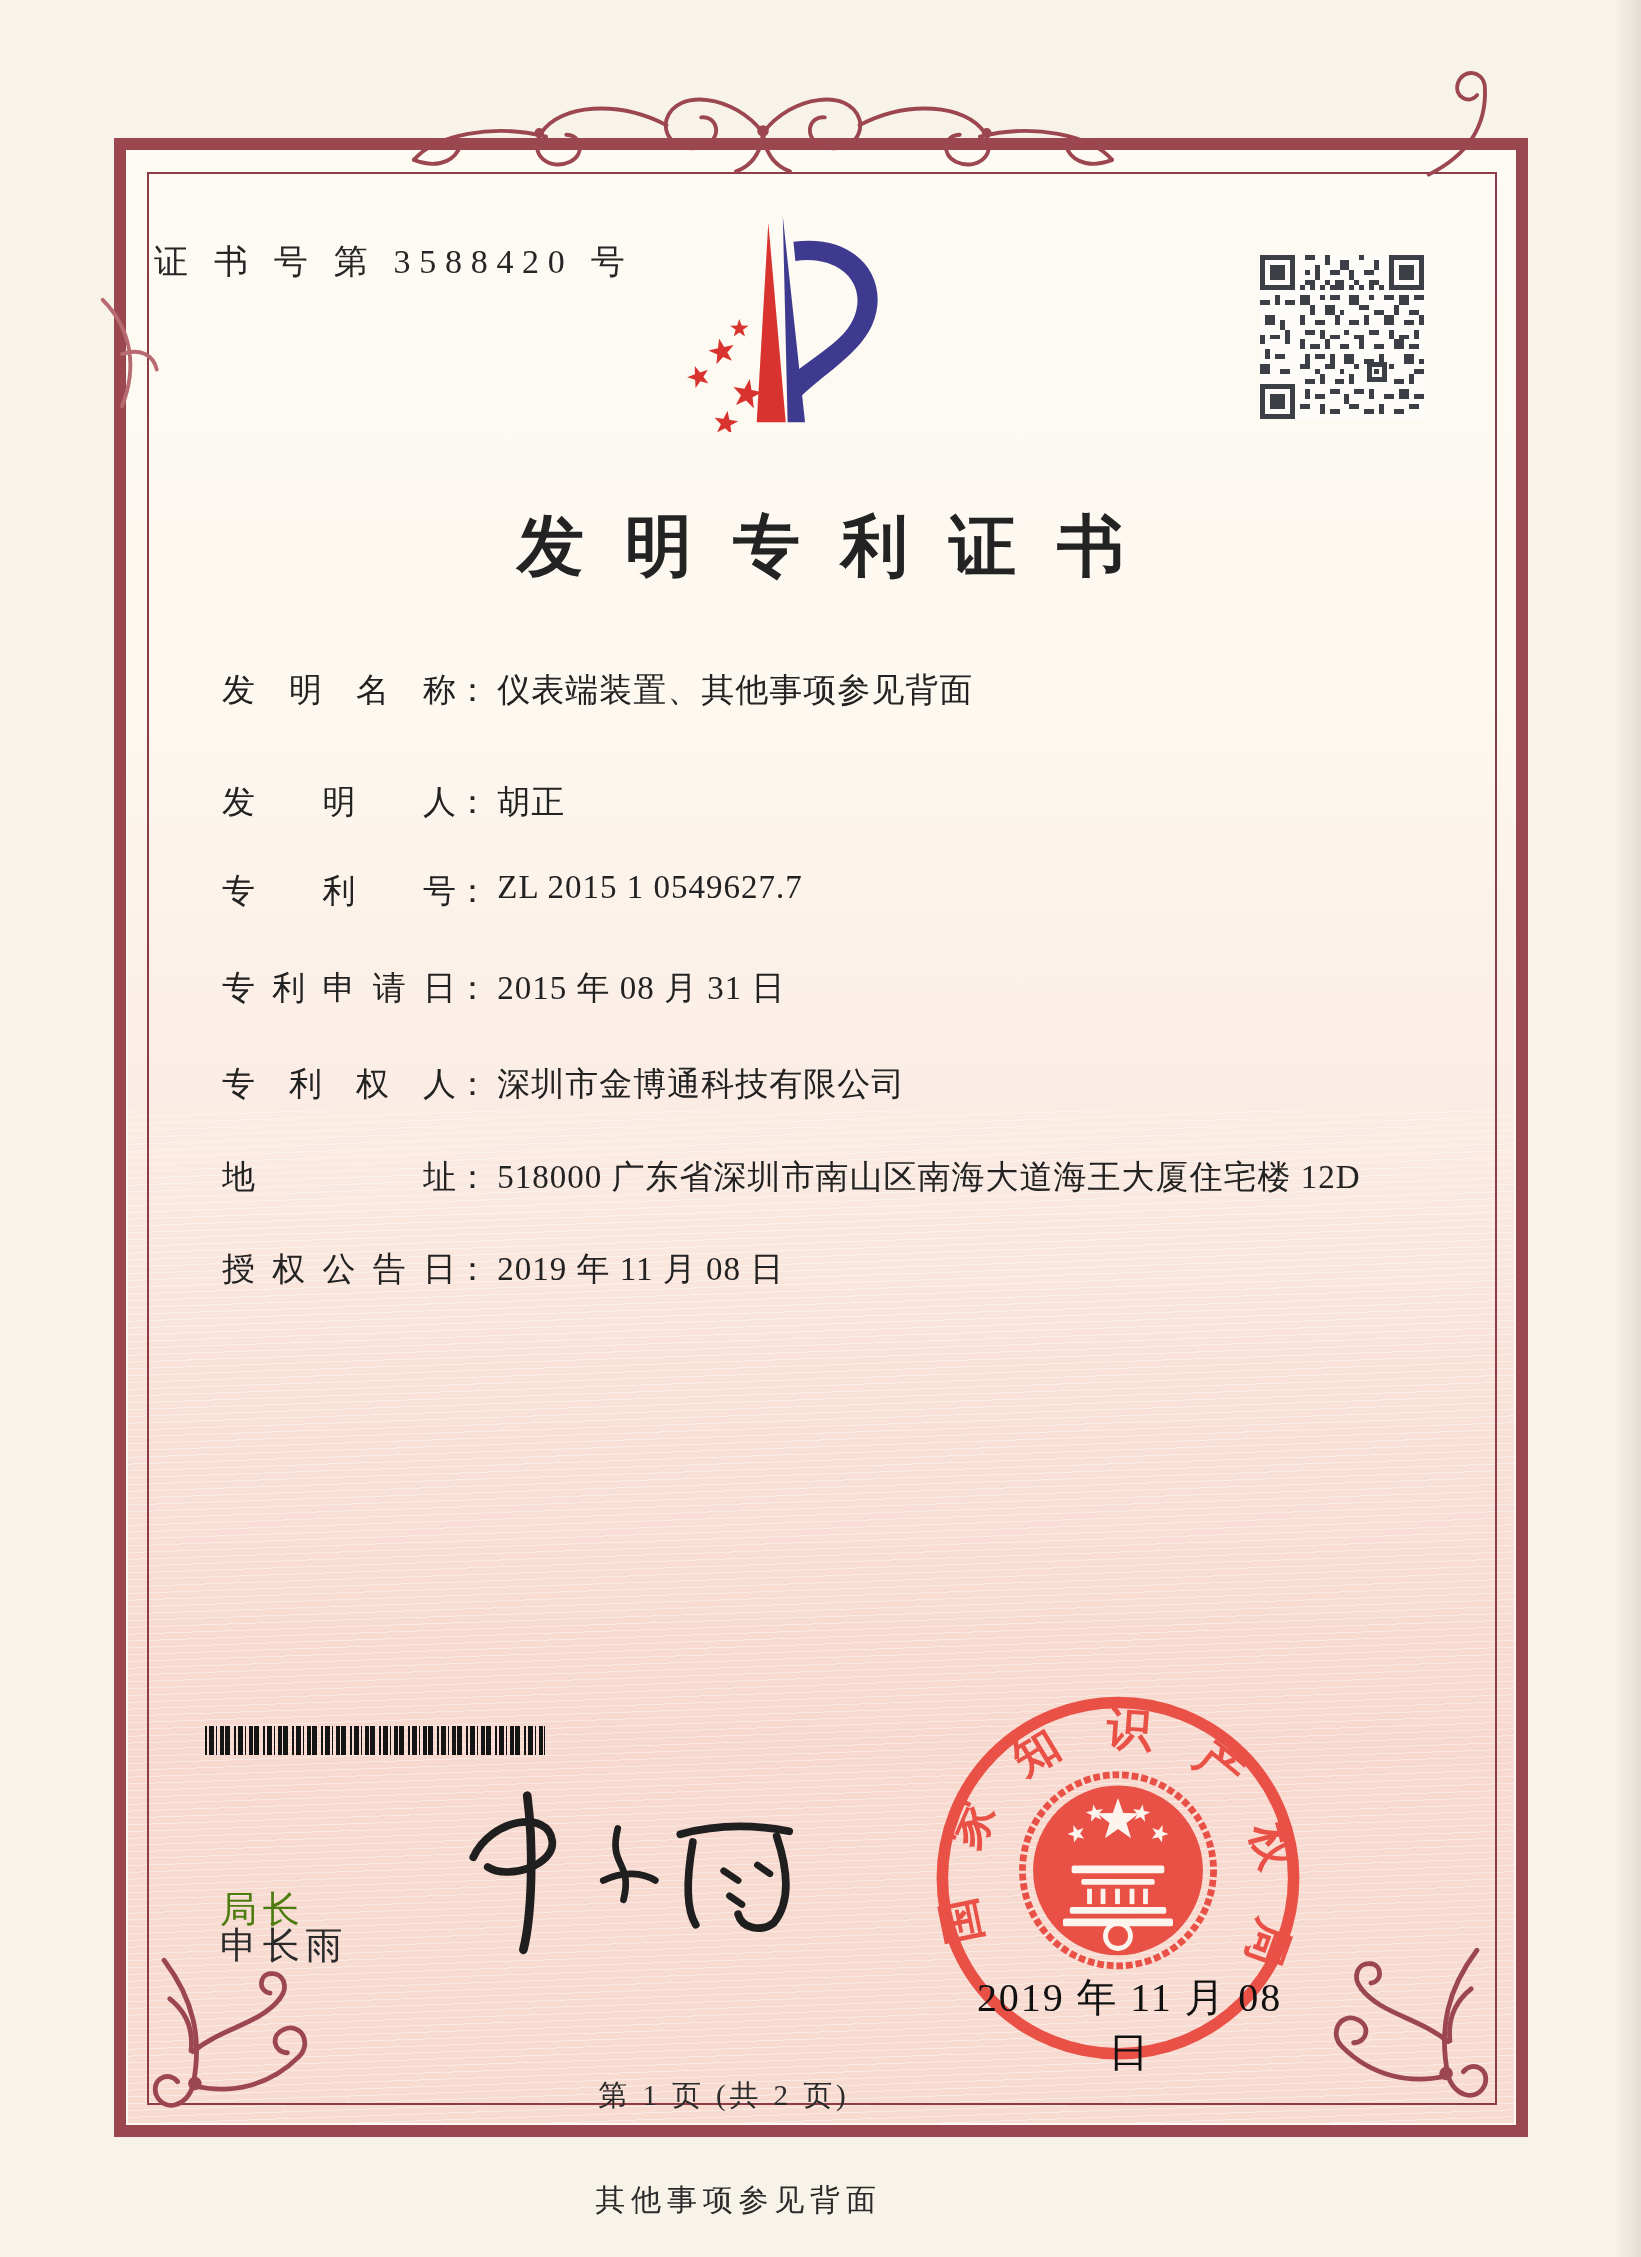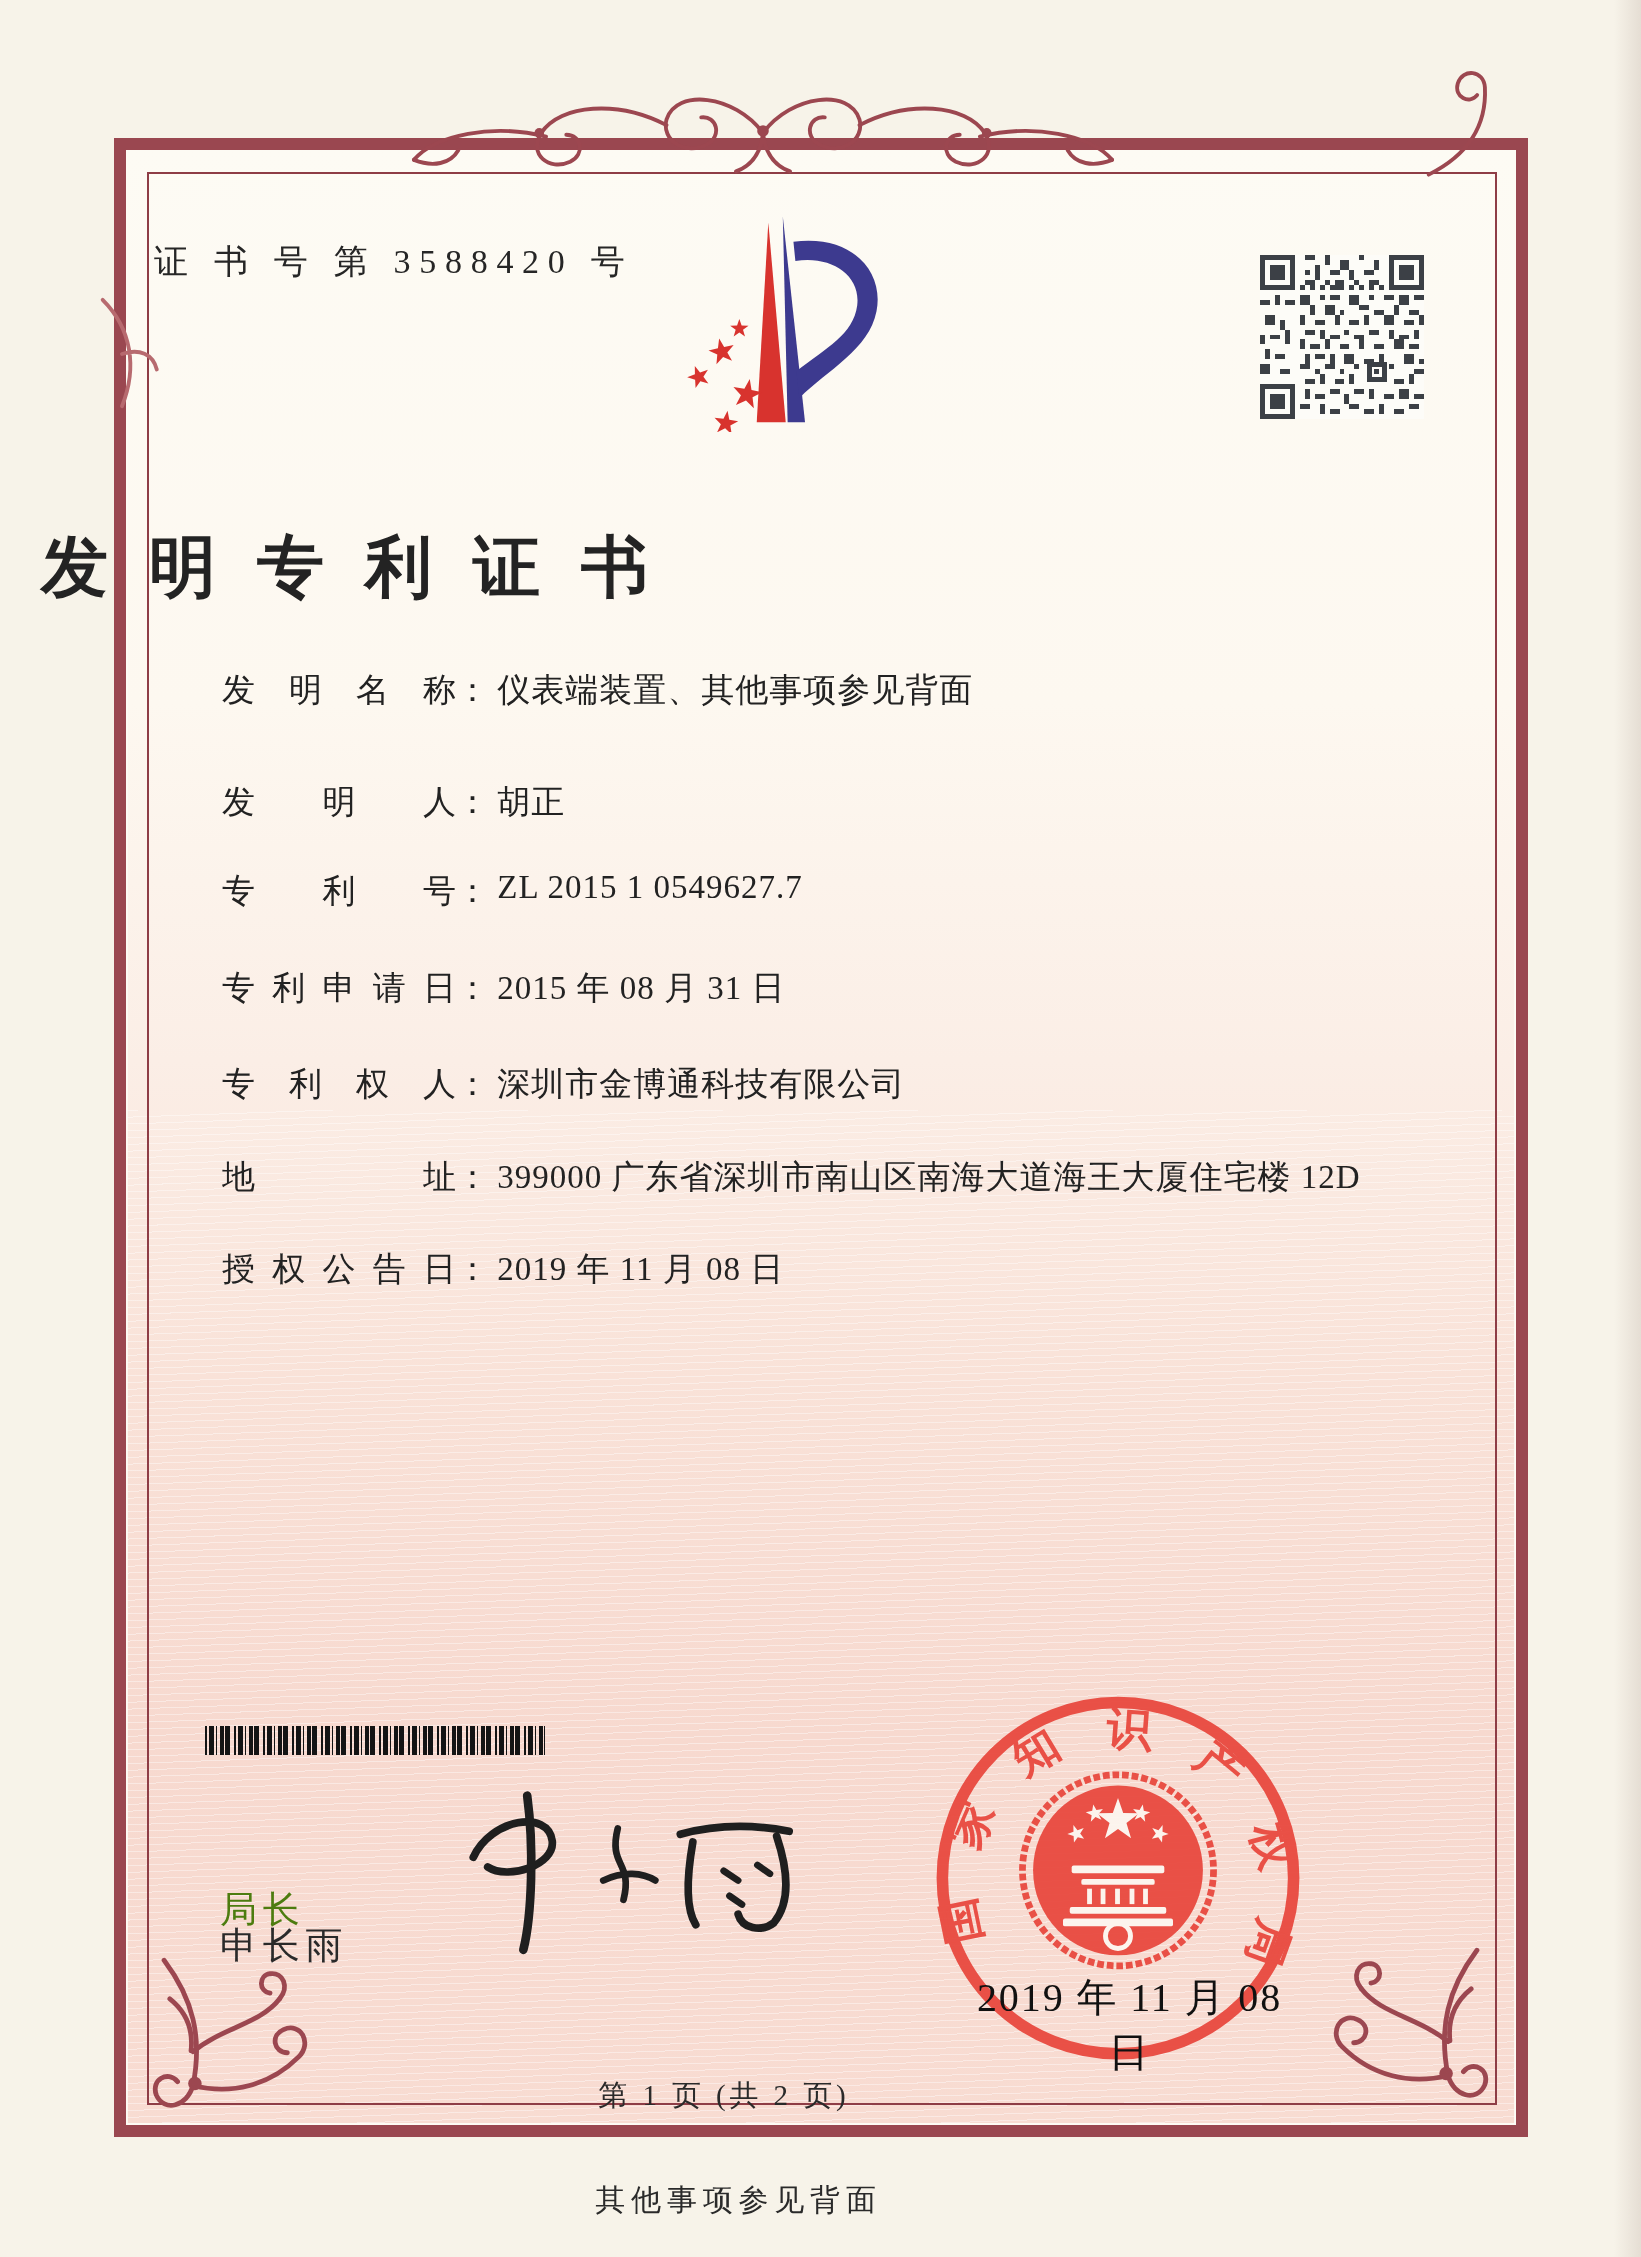--- a/index.html
+++ b/index.html
@@ -16,21 +16,21 @@
   .frame-bg{left:124px;top:148px;width:1398px;height:1983px;
     background:linear-gradient(180deg,#fdfbf4 0%,#fdf8f0 28%,#fbeee6 46%,#f9e2d8 62%,#f7d9cf 80%,#f8dcd2 100%);}
   .waves{left:124px;top:1110px;width:1398px;height:1021px;opacity:.55;
     background:repeating-linear-gradient(178deg,rgba(255,255,255,.75) 0 1px,rgba(255,255,255,0) 1px 6.8px);}
   .frame-outer{left:114px;top:138px;width:1390px;height:1975px;
     border:12.6px solid #9a4750;box-shadow:inset 0 0 0 1.9px #fdfbf4;}
   .frame-inner{left:147px;top:172px;width:1346px;height:1929px;
     border:2.9px solid #8e3d46;}
   
   .cert-no{left:154px;top:239px;font-size:34px;letter-spacing:8.7px;color:#262626;}
-  .title{left:0;top:522px;width:1641px;font-size:67px;
+  .title{left:0;top:501px;width:1641px;text-align:center;font-size:67px;
     letter-spacing:41px;text-indent:41px;color:#232323;font-weight:600;}
   
   .field-row{left:222px;width:1284px;height:44px;font-size:33px;color:#222;}
   .field-label{display:inline-block;width:234px;text-align:justify;text-align-last:justify;vertical-align:top;}
   .field-colon{display:inline-block;vertical-align:top;}
   .field-value{display:inline-block;vertical-align:top;letter-spacing:1px;white-space:nowrap;}
   .pair2{position:absolute;left:835px;top:0;white-space:nowrap;}
   .pair2 .field-label{width:auto;letter-spacing:2.9px;}
   
   .body-text{left:199px;top:1338px;width:1255px;font-size:30px;line-height:64px;
@@ -273,21 +273,21 @@
 <div class="abs field-row" style="top:966px;">
   <span class="field-label">专利申请日</span><span class="field-colon">：</span>
   <span class="field-value">2015 年 08 月 31 日</span>
 </div>
 <div class="abs field-row" style="top:1062px;">
   <span class="field-label">专利权人</span><span class="field-colon">：</span>
   <span class="field-value">深圳市金博通科技有限公司</span>
 </div>
 <div class="abs field-row" style="top:1155px;">
   <span class="field-label">地址</span><span class="field-colon">：</span>
-  <span class="field-value">399000 广东省深圳市南山区南海大道海王大厦住宅楼 12D</span>
+  <span class="field-value">518000 广东省深圳市南山区南海大道海王大厦住宅楼 12D</span>
 </div>
 <div class="abs field-row" style="top:1247px;">
   <span class="field-label">授权公告日</span><span class="field-colon">：</span>
   <span class="field-value">2019 年 11 月 08 日</span>
 </div>
 
 <div class="abs body-text">
 </div>
 
 <div class="abs barcode"></div>

